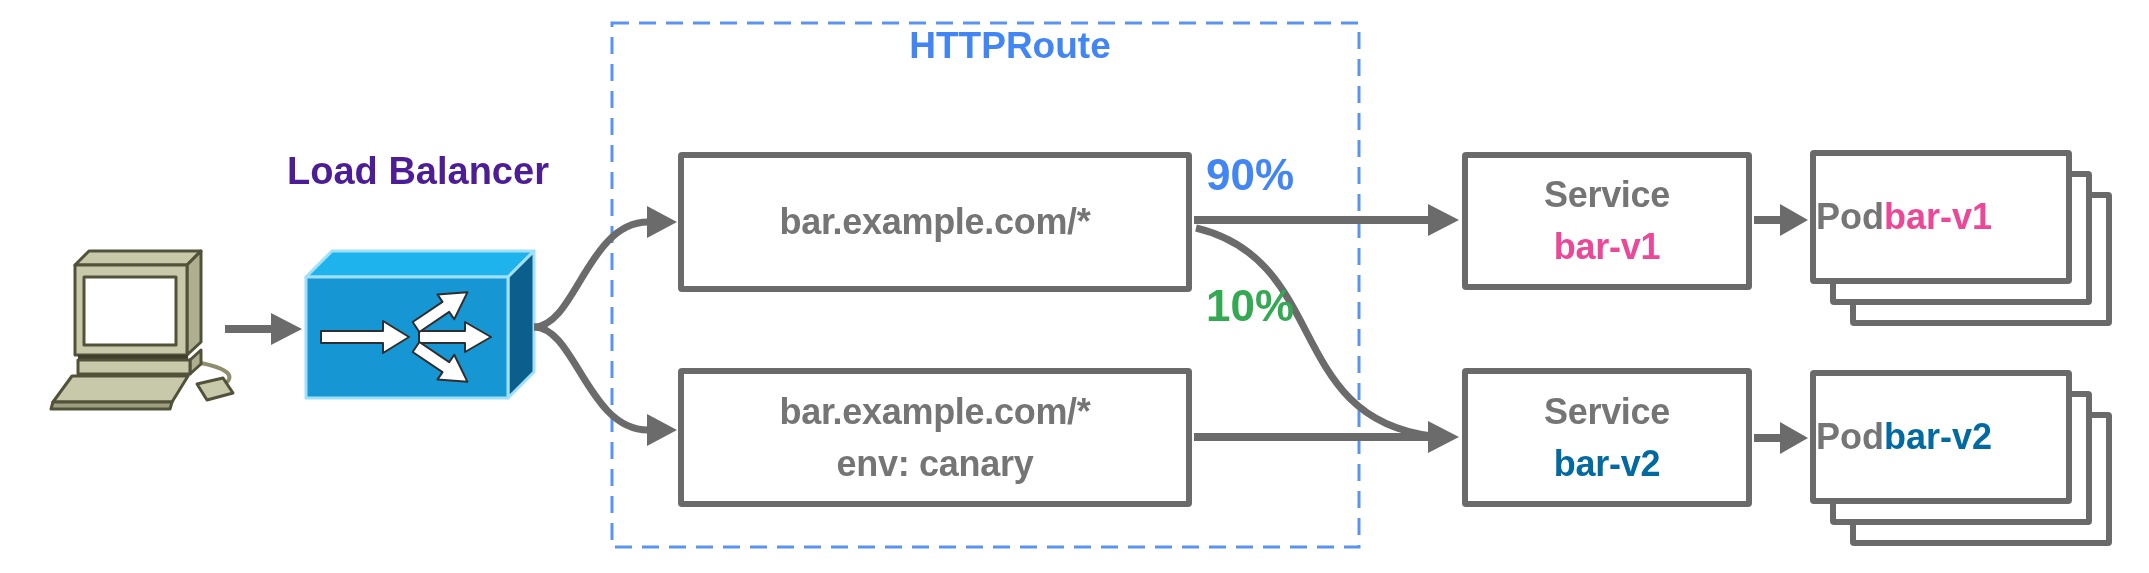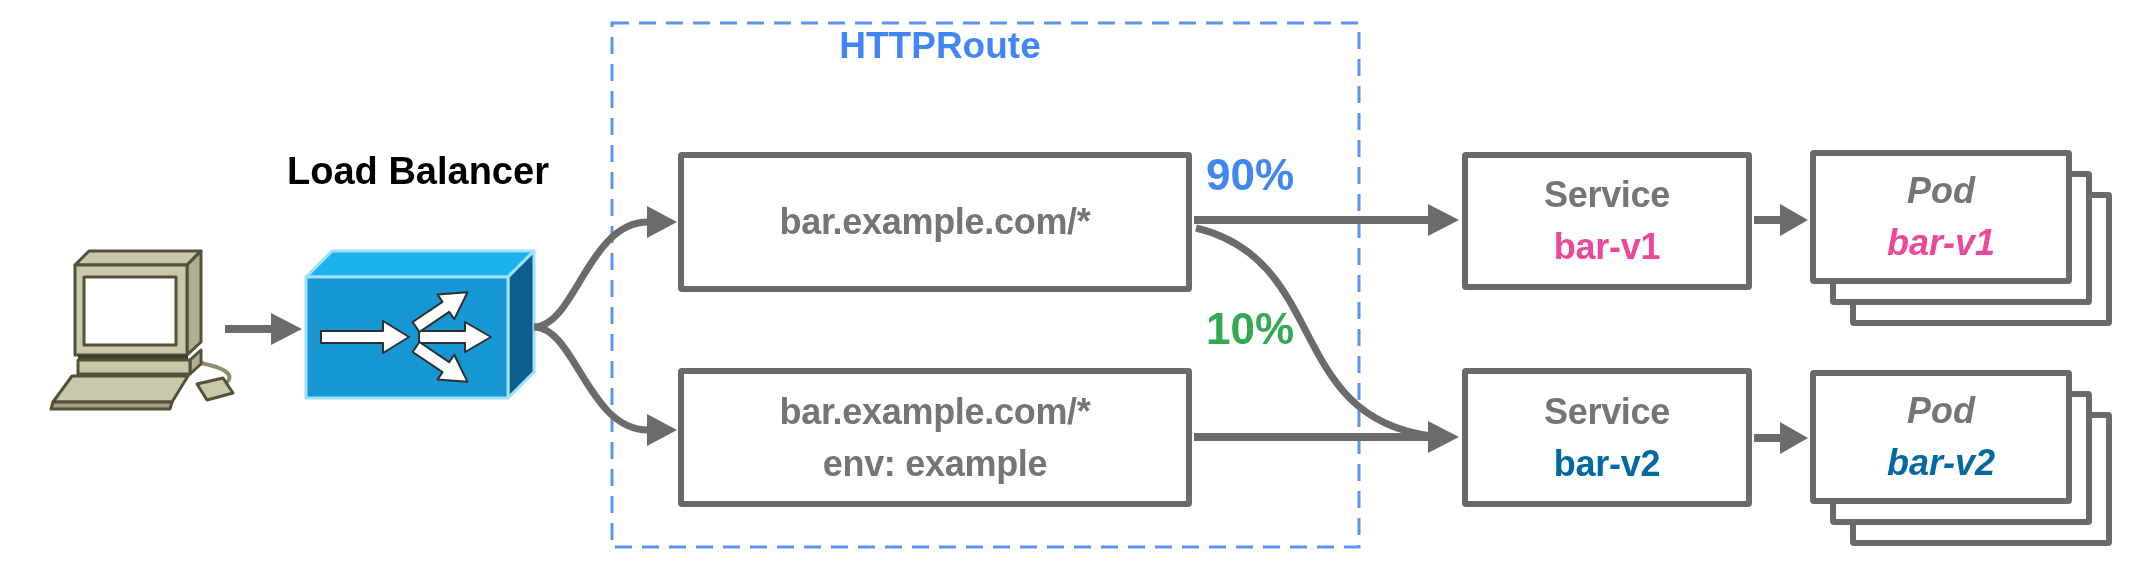--- a/index.html
+++ b/index.html
@@ -8,38 +8,38 @@
     font-family:"Liberation Sans",sans-serif;font-weight:bold;overflow:hidden;
   }
   .canvas svg.underlay{position:absolute;left:0;top:0;z-index:1;}
   .node{
     position:absolute;z-index:2;background:#fff;
     border:6px solid #6a6a6a;border-radius:4px;box-sizing:border-box;
     display:flex;flex-direction:column;align-items:center;justify-content:center;
     text-align:center;color:#757575;font-size:36px;line-height:52px;letter-spacing:-.3px;
   }
   .lb-label{
-    position:absolute;z-index:2;color:#000000;font-size:38px;text-align:center;
+    position:absolute;z-index:2;color:#4c1d95;font-size:38px;text-align:center;
   }
   .region-title{
     position:absolute;z-index:2;color:#4285F4;font-size:37px;line-height:52px;text-align:center;
   }
   .pct{position:absolute;z-index:2;font-size:44px;}
   .pct-blue{color:#4285F4;}
   .pct-green{color:#34A853;}
   .txt-blue{color:#ec4899;}
   .txt-green{color:#0369a1;}
   .pod-stack{position:absolute;z-index:2;}
   .pod-card{
     position:absolute;background:#fff;border:6px solid #6a6a6a;border-radius:4px;
     box-sizing:border-box;width:262px;height:134px;
   }
   .pod-card.main{
-    display:flex;flex-direction:column;align-items:center;justify-content:center;
-    text-align:center;color:#757575;font-size:36px;line-height:52px;font-style:italic;
+    display:flex;flex-direction:row;align-items:center;justify-content:flex-start;
+    text-align:center;color:#757575;font-size:36px;line-height:52px;
   }
 </style>
 </head>
 <body>
 
 <div class="canvas">
 
   <svg class="underlay" width="2149" height="573" viewBox="0 0 2149 573">
 
     <rect x="612" y="23" width="747" height="524" fill="none" stroke="#5b93f2" stroke-width="3" stroke-dasharray="17 10"></rect>
@@ -102,35 +102,35 @@
     </g>
 
     <g fill="#6b6b6b">
       <rect x="1754" y="434" width="28" height="8"></rect>
       <polygon points="1780,422 1808,438 1780,454"></polygon>
     </g>
   </svg>
 
   <div class="lb-label" style="left:258px;top:150px;width:320px;">Load Balancer</div>
 
-  <div class="region-title" style="left:740px;top:20px;width:400px;">
+  <div class="region-title" style="left:810px;top:20px;width:400px;">
     <div>HTTPRoute</div>
   </div>
 
   <div class="node" style="left:678px;top:152px;width:514px;height:140px;">
     <div>bar.example.com/*</div>
   </div>
 
   <div class="node" style="left:678px;top:368px;width:514px;height:139px;">
     <div>bar.example.com/*</div>
-    <div>env: example</div>
+    <div>env: canary</div>
   </div>
 
   <div class="pct pct-blue" style="left:1206px;top:150px;width:110px;">90%</div>
-  <div class="pct pct-green" style="left:1206px;top:304px;width:110px;">10%</div>
+  <div class="pct pct-green" style="left:1206px;top:281px;width:110px;">10%</div>
 
   <div class="node" style="left:1462px;top:152px;width:290px;height:138px;">
     <div>Service</div>
     <div class="txt-blue">bar-v1</div>
   </div>
 
   <div class="node" style="left:1462px;top:368px;width:290px;height:139px;">
     <div>Service</div>
     <div class="txt-green">bar-v2</div>
   </div>

